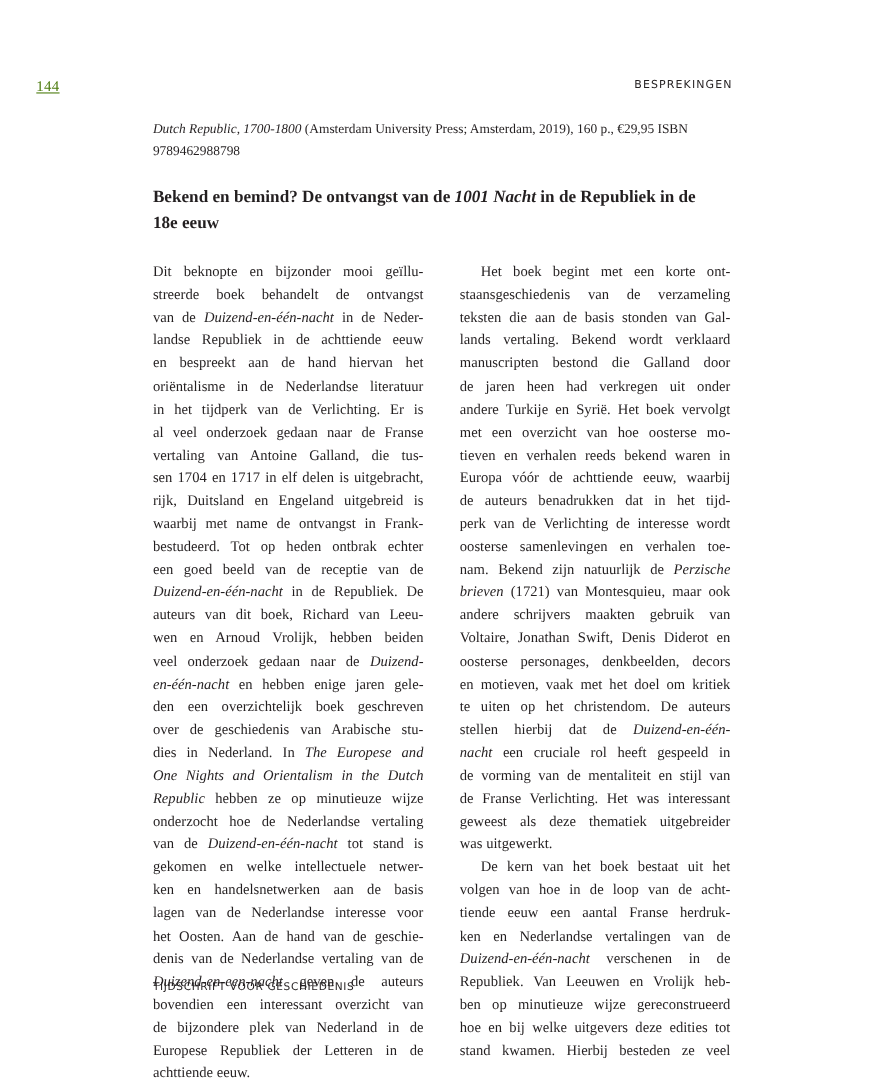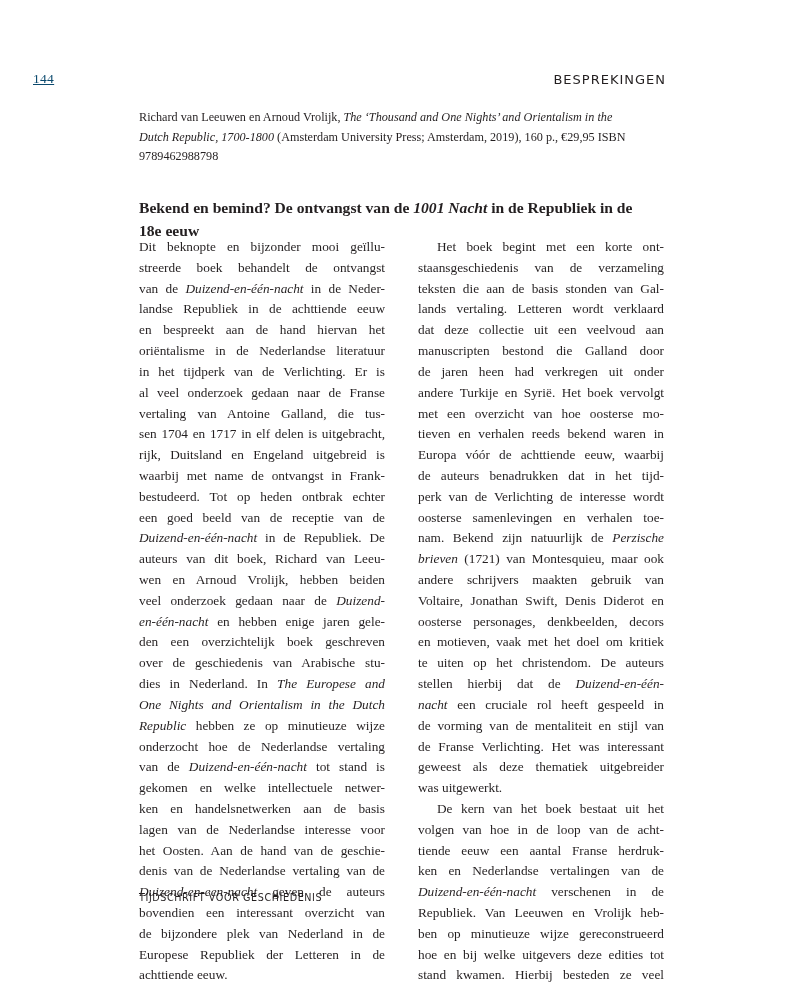--- a/index.html
+++ b/index.html
@@ -1,40 +1,39 @@
 <!DOCTYPE html>
 <html><head>
   <meta charset="utf-8">
   <style>
     html, body { margin: 0; padding: 0; background: #ffffff; }
     body { width: 794px; height: 983px; position: relative; overflow: hidden; color: #231f20; font-family: "Liberation Serif", "DejaVu Serif", serif; }
-    .page-number { position: absolute; left: 33px; top: 71px; font-size: 13.5px; color: #0c4a6e; letter-spacing: 0.3px; text-decoration: underline; }
-    .running-head { position: absolute; right: 128px; top: 72px; font-family: "DejaVu Sans", "Liberation Sans", sans-serif; font-size: 13px; letter-spacing: 1px; color: #231f20; }
+    .page-number { position: absolute; left: 33px; top: 71px; font-size: 13.5px; color: #4d7c0f; letter-spacing: 0.3px; text-decoration: underline; }
+    .running-head { position: absolute; right: 128px; top: 72px; font-family: "DejaVu Sans", "Liberation Sans", sans-serif; font-size: 10px; letter-spacing: 1px; color: #231f20; }
     .citation { position: absolute; left: 139px; top: 108px; width: 530px; font-size: 12.2px; line-height: 19.5px; }
     .citation .line { display: block; white-space: nowrap; }
-    .heading { position: absolute; left: 139px; top: 196px; width: 540px; font-size: 15.6px; line-height: 23px; font-weight: bold; }
+    .heading { position: absolute; left: 139px; top: 168px; width: 540px; font-size: 15.6px; line-height: 23px; font-weight: bold; }
     .heading .line { display: block; white-space: nowrap; }
     .column { position: absolute; top: 237px; width: 246px; font-size: 13.3px; line-height: 20.82px; }
     .column.left { left: 139px; }
     .column.right { left: 418px; }
     .line { display: block; white-space: nowrap; }
     .line.justify { text-align: justify; text-align-last: justify; white-space: normal; height: 20.82px; overflow: hidden; }
     .line.last { text-align: left; }
     .line.indent { text-indent: 19px; }
     .line i, .line .it { font-style: italic; }
     .footer { position: absolute; left: 139px; top: 892px; font-family: "DejaVu Sans", "Liberation Sans", sans-serif; font-size: 9.6px; letter-spacing: 0.6px; color: #231f20; }
   </style>
 </head>
 <body>
 
 <div class="page-number">144</div>
 <div class="running-head">BESPREKINGEN</div>
 
 <div class="citation">
-  <span class="line"><span>Richard van Leeuwen en Arnoud Vrolijk, </span><i>The ‘Thousand and One Nights’ and Orientalism in the</i></span>
   <span class="line"><i>Dutch Republic, 1700-1800</i><span> (Amsterdam University Press; Amsterdam, 2019), 160 p., €29,95 ISBN</span></span>
   <span class="line"><span>9789462988798</span></span>
 </div>
 
 <div class="heading">
   <span class="line"><span>Bekend en bemind? De ontvangst van de </span><i>1001 Nacht</i><span> in de Republiek in de</span></span>
   <span class="line"><span>18e eeuw</span></span>
 </div>
 
 <div class="column left" id="col-left">
@@ -72,22 +71,21 @@
     <span class="line justify"><i>Duizend-en-een-nacht</i><span> geven de auteurs</span></span>
     <span class="line justify"><span>bovendien een interessant overzicht van</span></span>
     <span class="line justify"><span>de bijzondere plek van Nederland in de</span></span>
     <span class="line justify"><span>Europese Republiek der Letteren in de</span></span>
     <span class="line last"><span>achttiende eeuw.</span></span>
   </div>
 <div class="column right" id="col-right">
     <span class="line justify indent"><span>Het boek begint met een korte ont-</span></span>
     <span class="line justify"><span>staansgeschiedenis van de verzameling</span></span>
     <span class="line justify"><span>teksten die aan de basis stonden van Gal-</span></span>
-    <span class="line justify"><span>lands vertaling. Letteren wordt verklaard</span></span>
-    <span class="line justify"><span>dat deze collectie uit een veelvoud aan</span></span>
+    <span class="line justify"><span>lands vertaling. Bekend wordt verklaard</span></span>
     <span class="line justify"><span>manuscripten bestond die Galland door</span></span>
     <span class="line justify"><span>de jaren heen had verkregen uit onder</span></span>
     <span class="line justify"><span>andere Turkije en Syrië. Het boek vervolgt</span></span>
     <span class="line justify"><span>met een overzicht van hoe oosterse mo-</span></span>
     <span class="line justify"><span>tieven en verhalen reeds bekend waren in</span></span>
     <span class="line justify"><span>Europa vóór de achttiende eeuw, waarbij</span></span>
     <span class="line justify"><span>de auteurs benadrukken dat in het tijd-</span></span>
     <span class="line justify"><span>perk van de Verlichting de interesse wordt</span></span>
     <span class="line justify"><span>oosterse samenlevingen en verhalen toe-</span></span>
     <span class="line justify"><span>nam. Bekend zijn natuurlijk de </span><i>Perzische</i></span>

